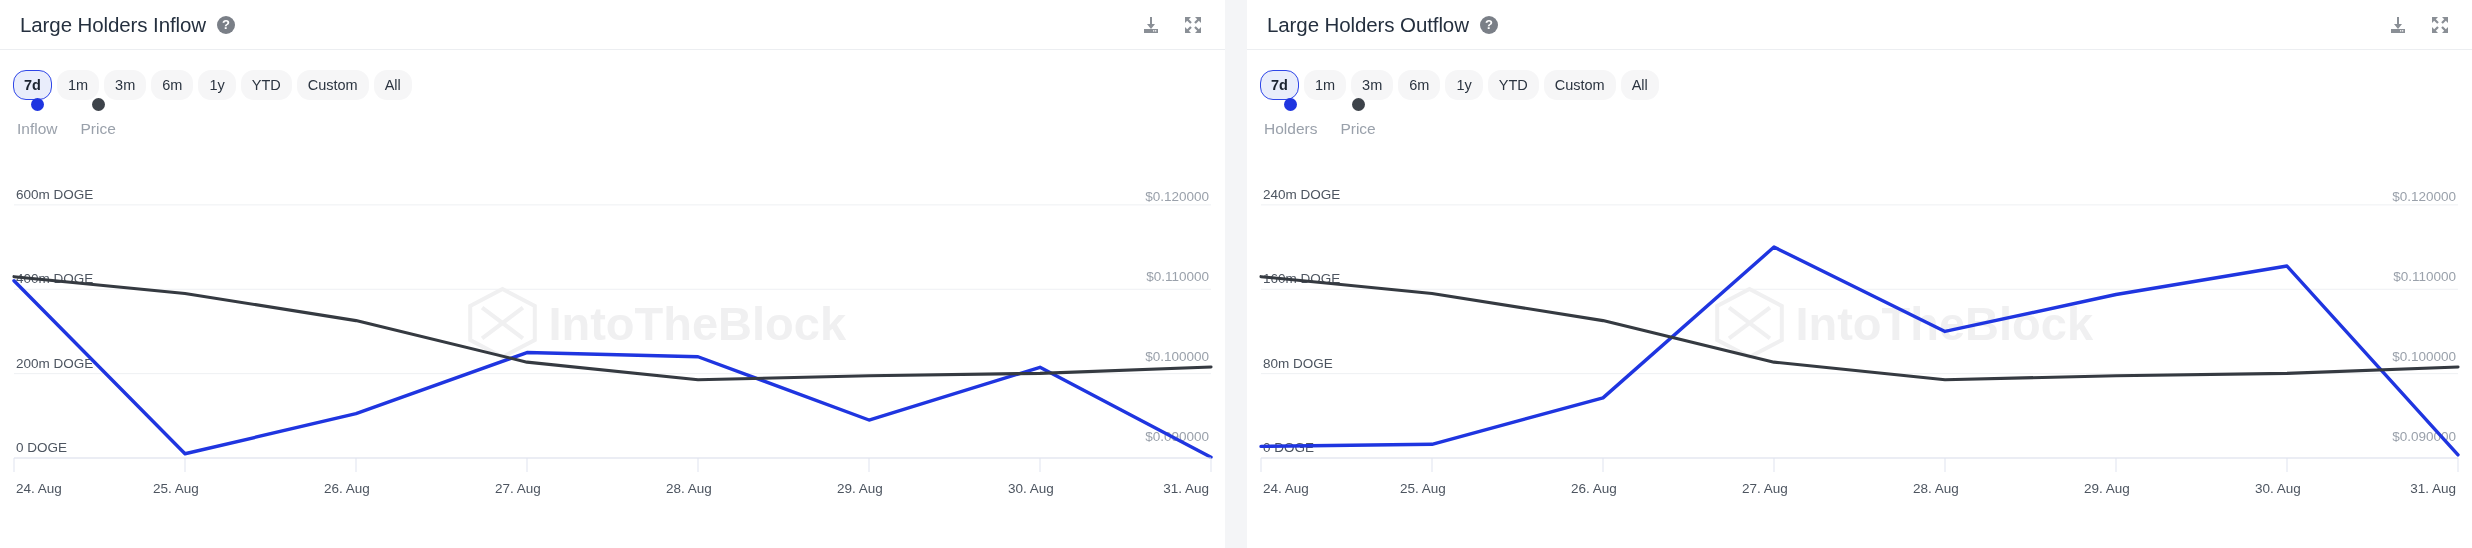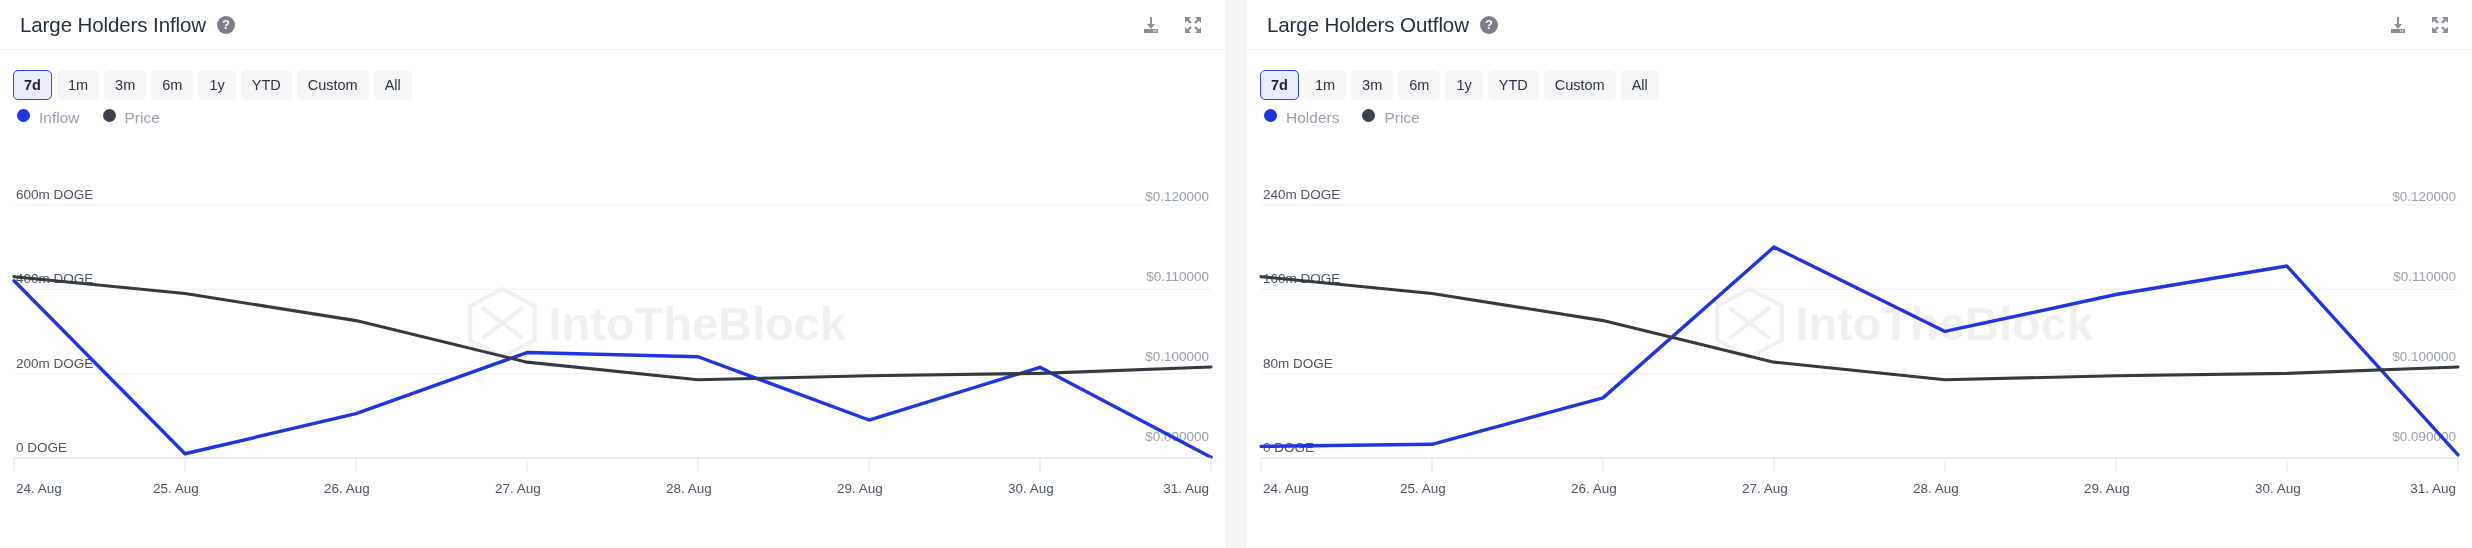--- a/index.html
+++ b/index.html
@@ -40,36 +40,36 @@
   .hicon svg { display: block; }
 
   
   .range-row {
     display: flex; align-items: center; gap: 5px;
     padding: 14px 0 0 13px; height: 46px;
   }
   .range-btn {
     height: 30px; min-width: 32px;
     padding: 0 10px;
-    border-radius: 5px; border: 1px solid transparent;
+    border-radius: 13px; border: 1px solid transparent;
     background: #f6f6f7; color: #2b3440;
     font-size: 14.5px; font-family: "Liberation Sans", sans-serif;
     display: inline-flex; align-items: center; justify-content: center;
     cursor: pointer; white-space: nowrap; margin-top: 9px;
   }
   .range-btn.active {
     background: #e9edfb; border-color: #2f46e8; color: #1b2330; font-weight: bold;
   }
 
   
   .legend-row {
     display: flex; align-items: center; gap: 23px;
     padding: 10px 0 0 17px; height: 34px;
   }
-  .legend-item { display: flex; gap: 9px; cursor: pointer; }
+  .legend-item { display: flex; align-items: center; gap: 9px; cursor: pointer; flex-direction: column; }
   .legend-dot { width: 13px; height: 13px; border-radius: 50%; display: block; }
   .legend-label { font-size: 15.5px; color: #9aa1ab; }
 
   
   .plot-wrap { position: relative; flex: 1; }
   .plot-svg { position: absolute; inset: 0; width: 100%; height: 100%; }
   .grid-line { stroke: #eef0f3; stroke-width: 1; }
   .axis-line { stroke: #dfe3ef; stroke-width: 1; }
   .tick-mark { stroke: #dfe3ef; stroke-width: 1; }
   .series-flow { fill: none; stroke: #1f35e0; stroke-width: 3.4; stroke-linejoin: round; stroke-linecap: round; }

